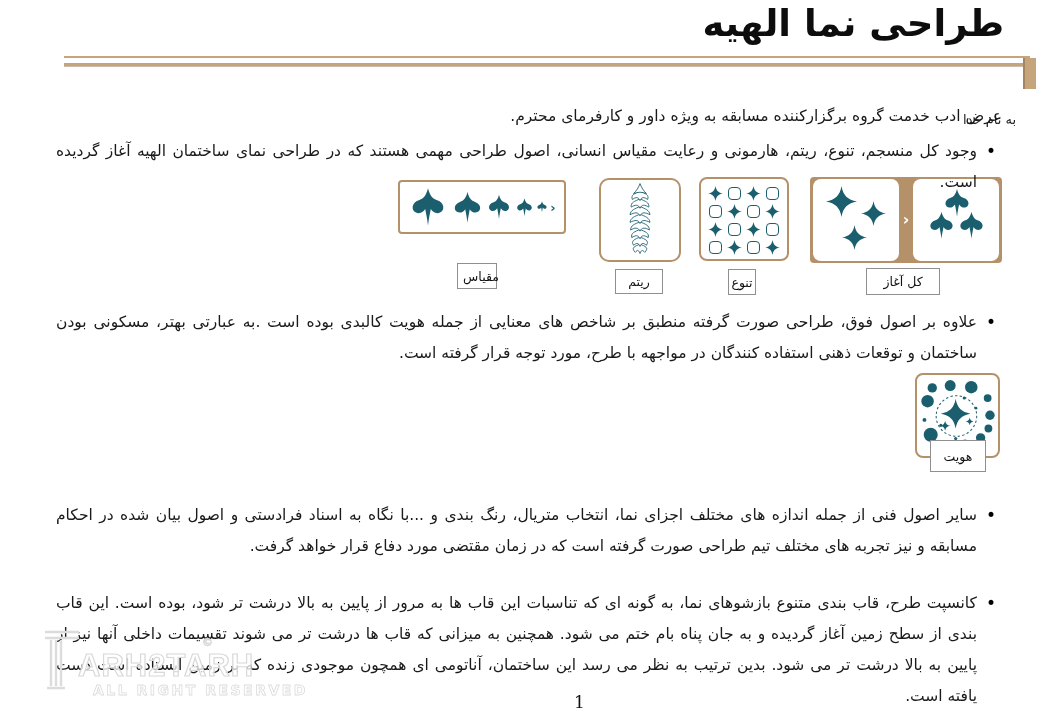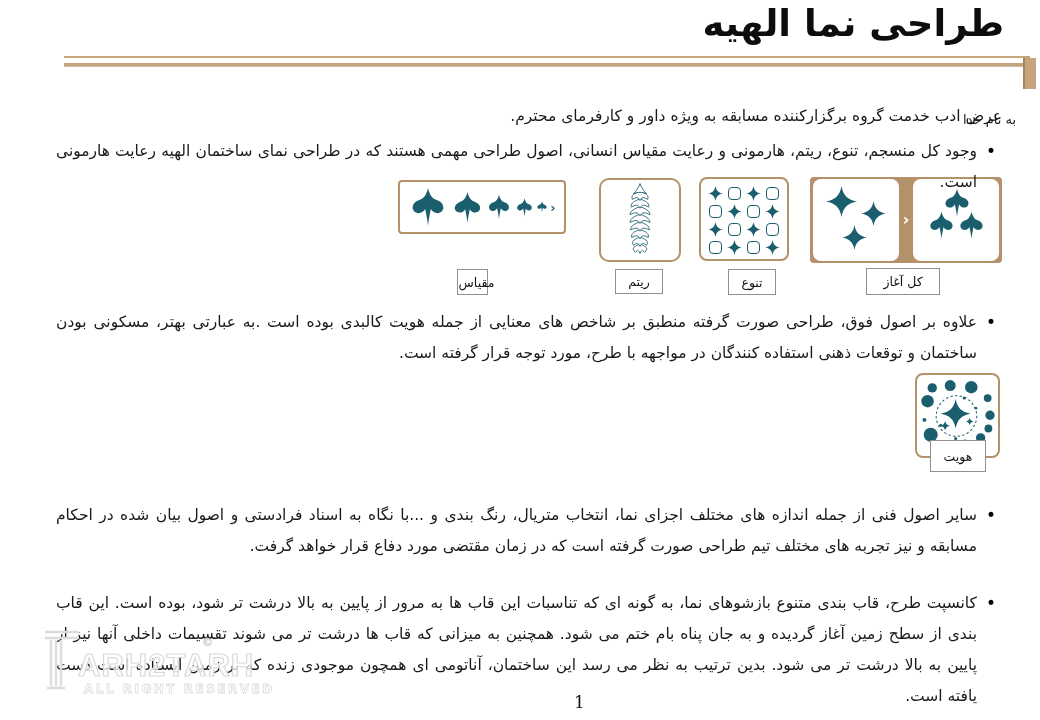--- a/index.html
+++ b/index.html
@@ -38,38 +38,38 @@
   .coherent-left{left:3px;}
   .coherent-right{left:103px;}
   .coherent-arrow{position:absolute;left:89px;top:33px;width:14px;text-align:center;color:#fff;font-size:16px;font-weight:bold;}
   .identity-box{left:915px;top:373px;width:85px;height:85px;border-radius:8px;display:flex;align-items:center;justify-content:center;}
   .abs{position:absolute;}
   
   .dlabel{
     position:absolute;background:#fff;border:1px solid #8f8f8f;box-sizing:border-box;
     display:flex;align-items:center;justify-content:center;font-size:12.5px;direction:rtl;color:#111;
   }
-  .l-scale{left:457px;top:269px;width:31px;height:26px;padding-left:8px;}
+  .l-scale{left:457px;top:263px;width:40px;height:26px;padding-left:8px;}
   .l-rhythm{left:615px;top:269px;width:48px;height:25px;text-align:right;}
-  .l-variety{left:728px;top:269px;width:48px;height:26px;}
+  .l-variety{left:728px;top:269px;width:28px;height:26px;}
   .l-coherent{left:866px;top:268px;width:74px;height:27px;}
   .l-identity{left:930px;top:440px;width:56px;height:32px;text-align:right;}
   
   .teal-fill{fill:var(--teal);}
   .rhythm-svg path{fill:#fff;stroke:var(--teal);stroke-width:1.5;}
   .id-dash{fill:none;stroke:var(--teal);stroke-width:1.3;stroke-dasharray:3 3;}
   
   .watermark{position:absolute;left:44px;top:620px;z-index:5;}
   .wm-brand{
     position:absolute;left:34px;top:28px;font-size:31px;font-weight:bold;letter-spacing:1px;
     color:rgba(255,255,255,.72);-webkit-text-stroke:1.2px #d9d9d9;font-family:"Liberation Sans",sans-serif;white-space:nowrap;
   }
   .wm-copy{position:absolute;left:158px;top:16px;font-size:11px;color:rgba(255,255,255,.7);-webkit-text-stroke:.8px #d6d6d6;}
   .wm-tagline{
-    position:absolute;left:40px;top:62px;font-size:12px;letter-spacing:2.5px;white-space:nowrap;
+    position:absolute;left:49px;top:62px;font-size:14px;letter-spacing:2.5px;white-space:nowrap;
     color:rgba(255,255,255,.75);-webkit-text-stroke:.8px #dcdcdc;font-weight:bold;
   }
   
   .page-number{position:absolute;left:574px;top:692px;font-family:"DejaVu Serif","Liberation Serif",serif;font-size:17px;color:#111;}
 </style>
 </head>
 <body>
 
 <div class="slide">
 
@@ -87,21 +87,21 @@
   <div class="title">طراحی نما الهیه</div>
   <div class="rule-top"></div>
   <div class="rule-bottom"></div>
   <div class="rule-endcap"></div>
   <div class="bismillah">به نام خدا</div>
 
   <div class="intro">عرض ادب خدمت گروه برگزارکننده مسابقه به ویژه  داور و کارفرمای محترم.</div>
 
   <div class="bullet b1">
     <span class="dot">•</span>
-    <p>وجود کل منسجم، تنوع، ریتم، هارمونی و رعایت مقیاس انسانی، اصول طراحی مهمی هستند که در طراحی نمای ساختمان الهیه رعایت هارمونی است.</p>
+    <p>وجود کل منسجم، تنوع، ریتم، هارمونی و رعایت مقیاس انسانی، اصول طراحی مهمی هستند که در طراحی نمای ساختمان الهیه آغاز گردیده است.</p>
   </div>
   <div class="bullet b2">
     <span class="dot">•</span>
     <p>علاوه بر اصول فوق، طراحی صورت گرفته منطبق بر شاخص های معنایی از جمله هویت کالبدی بوده است .به عبارتی بهتر، مسکونی بودن ساختمان و توقعات ذهنی استفاده کنندگان در مواجهه با طرح، مورد توجه قرار گرفته است.</p>
   </div>
   <div class="bullet b3">
     <span class="dot">•</span>
     <p>سایر اصول فنی از جمله اندازه های مختلف اجزای نما، انتخاب متریال، رنگ بندی و ...با نگاه به اسناد فرادستی و اصول بیان شده در احکام مسابقه و نیز تجربه های مختلف تیم طراحی صورت گرفته است که در زمان مقتضی مورد دفاع قرار خواهد گرفت.</p>
   </div>
   <div class="bullet b4">

